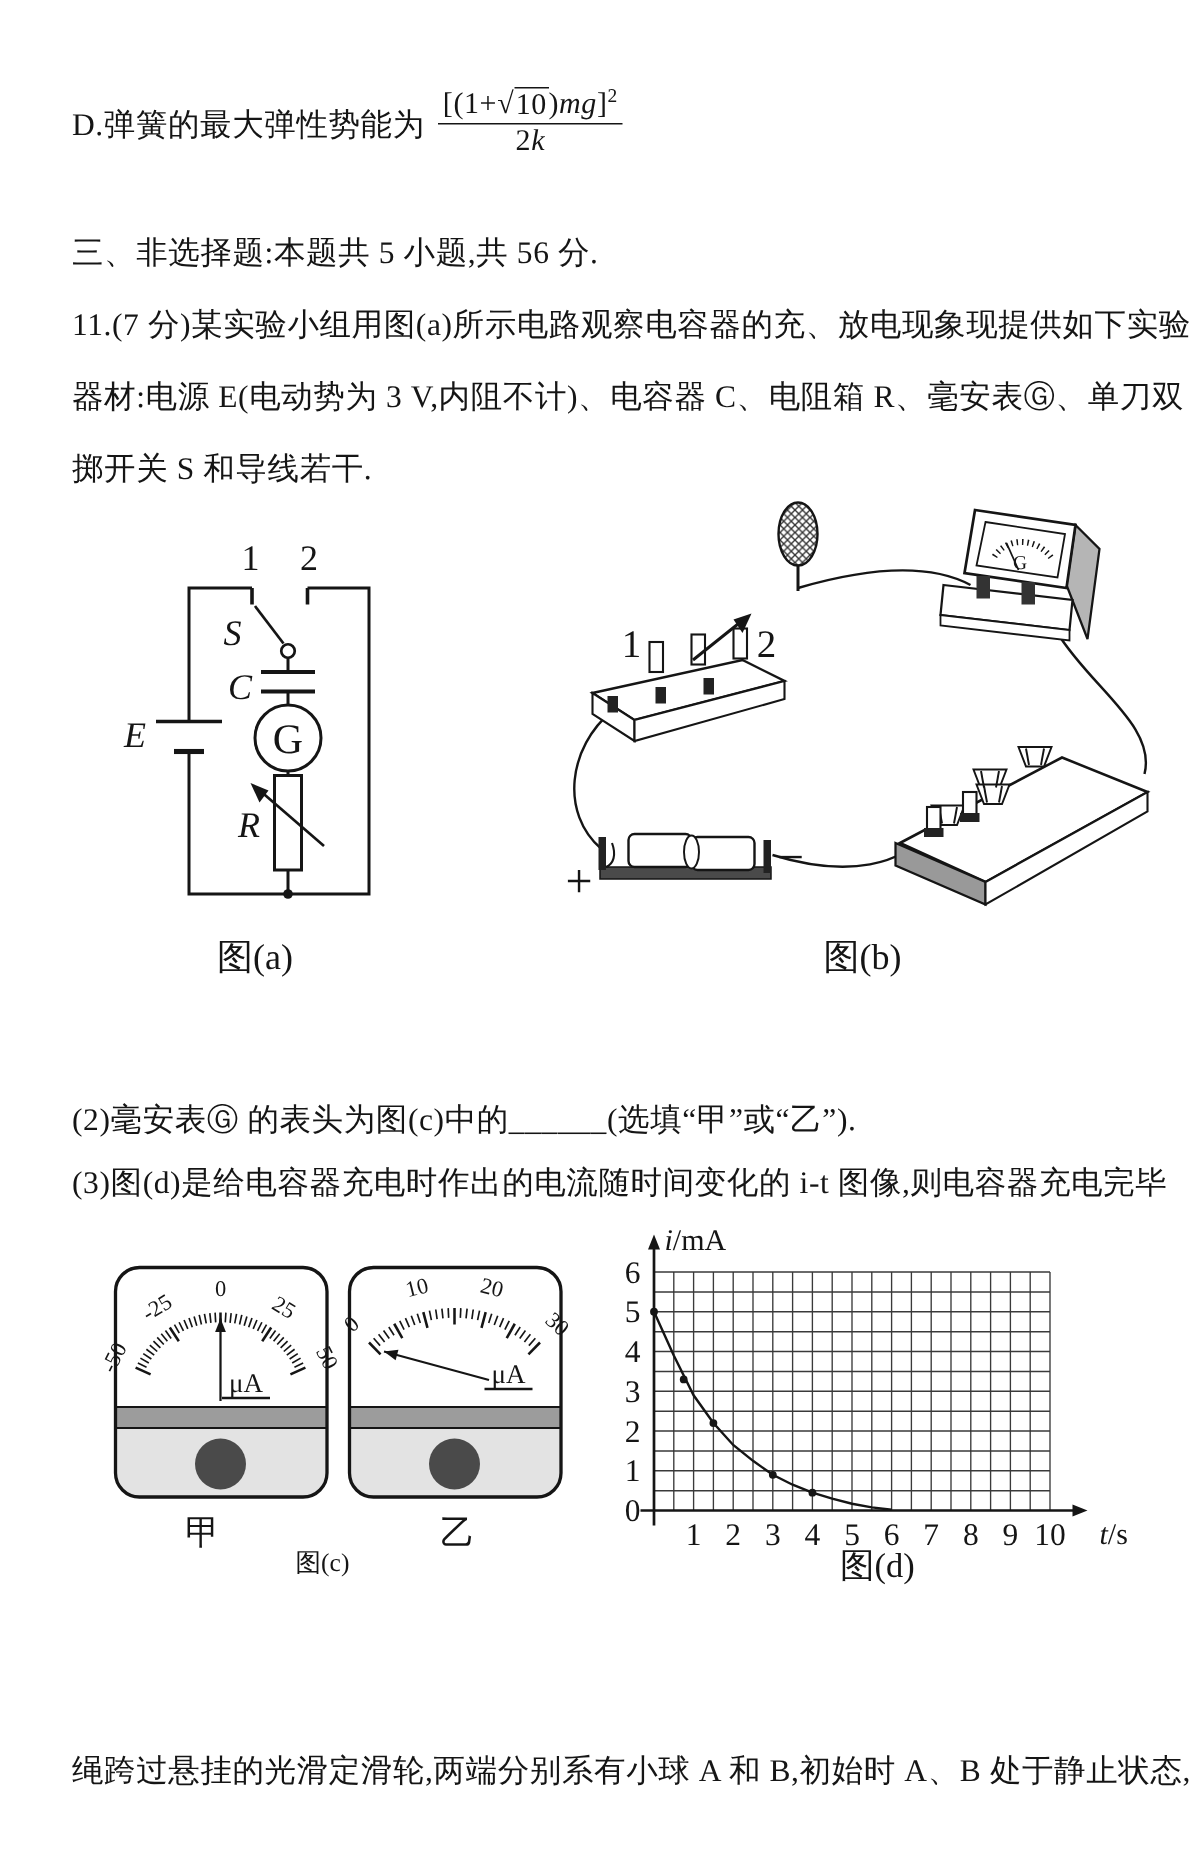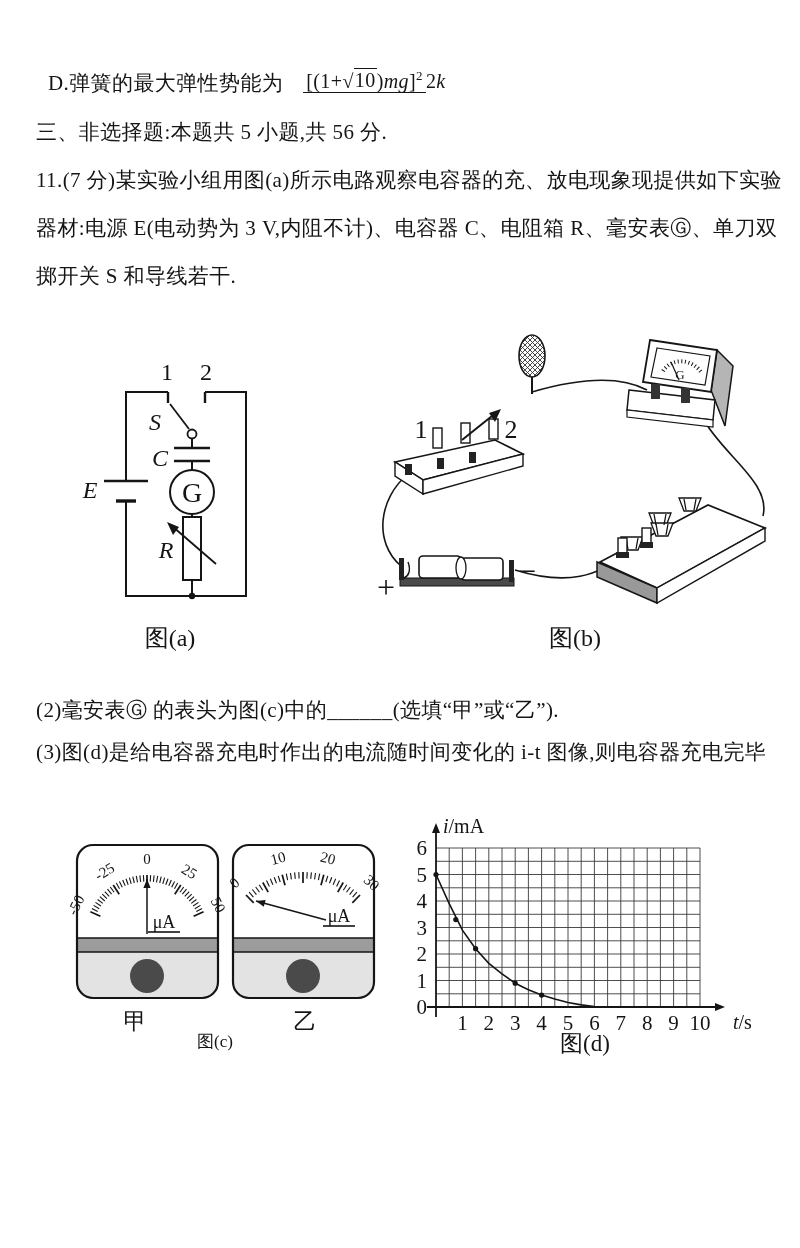--- a/index.html
+++ b/index.html
@@ -1,21 +1,21 @@
 <!DOCTYPE html>
 <html><head>
 <meta charset="utf-8">
 <style>
   html,body{margin:0;padding:0;background:#fff;}
   .page{position:relative;width:800px;height:1248px;background:#fff;overflow:hidden;
         font-family:"Liberation Serif","DejaVu Serif",serif;color:#151515;}
-  .tline{position:absolute;left:36px;font-size:21px;line-height:27px;white-space:nowrap;letter-spacing:0.4px;}
+  .tline{position:absolute;left:48px;font-size:21px;line-height:27px;white-space:nowrap;letter-spacing:0.4px;margin-top:36px;}
   .caption{position:absolute;font-size:24px;text-align:center;white-space:nowrap;}
-  .frac{display:inline-flex;align-items:center;vertical-align:middle;
-        margin-left:20px;font-size:20px;line-height:1.05;transform:translateY(-2px);}
+  .frac{display:inline-flex;flex-direction:column;align-items:center;vertical-align:middle;
+        margin-left:9px;font-size:20px;line-height:1.05;transform:translateY(-2px);}
   .frac .num{border-bottom:1.8px solid #151515;padding:0 3px 1px;white-space:nowrap;}
   .frac .den{padding-top:1px;}
   .radicand{border-top:1.7px solid #151515;padding:0 1px;}
   .it{font-style:italic;}
   sup{font-size:13px;}
   .optd{position:absolute;left:48px;top:52px;height:62px;display:flex;align-items:center;font-size:21px;letter-spacing:0.4px;}
   svg{position:absolute;overflow:visible;}
   svg text{font-family:"Liberation Serif","DejaVu Serif",serif;fill:#151515;}
 </style>
 </head>
@@ -307,14 +307,15 @@
       <text x="320" y="214" font-size="20"><tspan font-style="italic">t</tspan><tspan>/s</tspan></text>
       <path d="M23.0,59.5 L36.2,88.7 L49.4,115.2 L62.6,133.7 L75.8,148.3 L89.0,158.9 L102.2,168.2 L115.4,174.8 L128.6,180.1 L141.8,184.1 L155.0,187.5 L168.2,189.9 L181.4,191.5 " fill="none" stroke="#151515" stroke-width="1.6"></path>
       <circle cx="23.0" cy="59.5" r="2.6" fill="#151515"></circle>
       <circle cx="42.8" cy="104.6" r="2.6" fill="#151515"></circle>
       <circle cx="62.6" cy="133.7" r="2.6" fill="#151515"></circle>
       <circle cx="102.2" cy="168.2" r="2.6" fill="#151515"></circle>
       <circle cx="128.6" cy="180.1" r="2.6" fill="#151515"></circle>
     </svg>
   <div class="caption" style="left:540px;top:1028px;width:90px;font-size:23px">图(d)</div>
 
+  <div class="tline" style="top:1131px">绳跨过悬挂的光滑定滑轮,两端分别系有小球 A 和 B,初始时 A、B 处于静止状态,</div>
 
 </div>
 
 </body></html>

